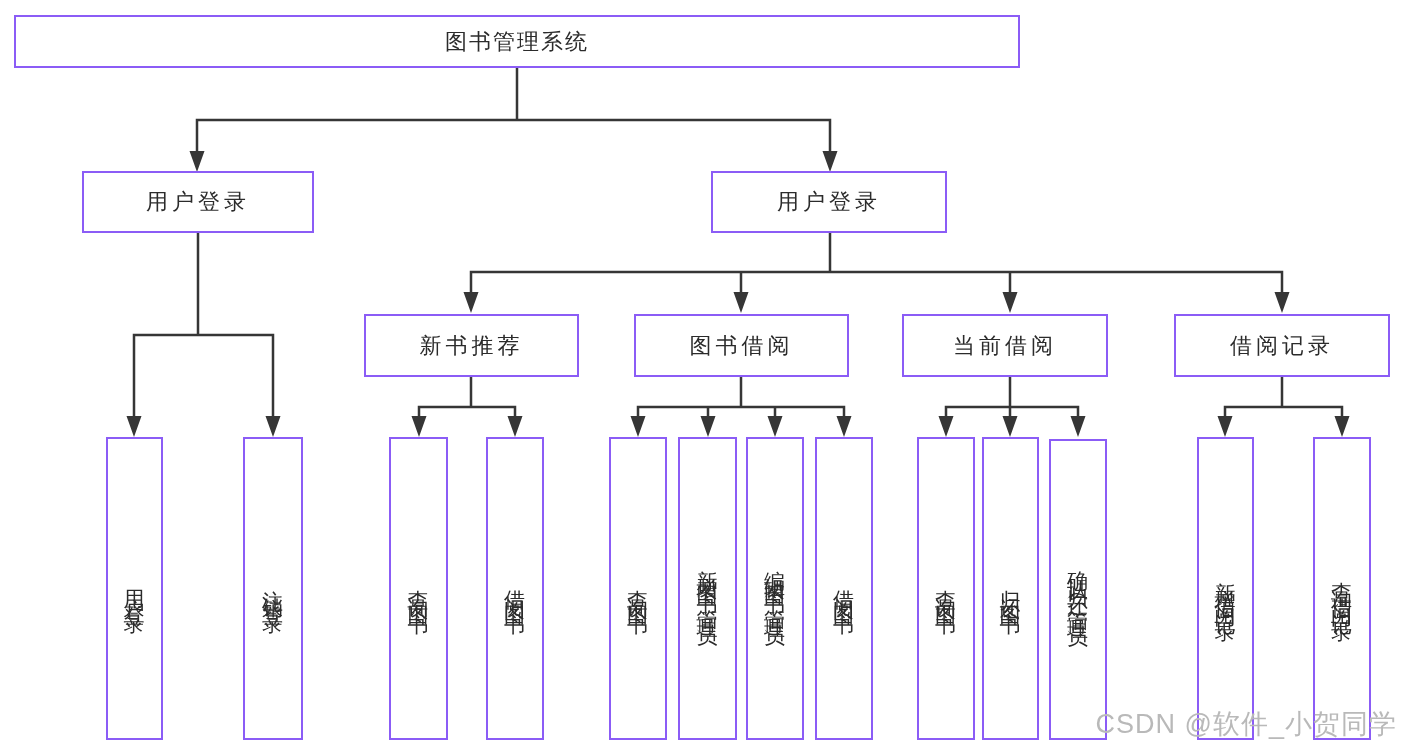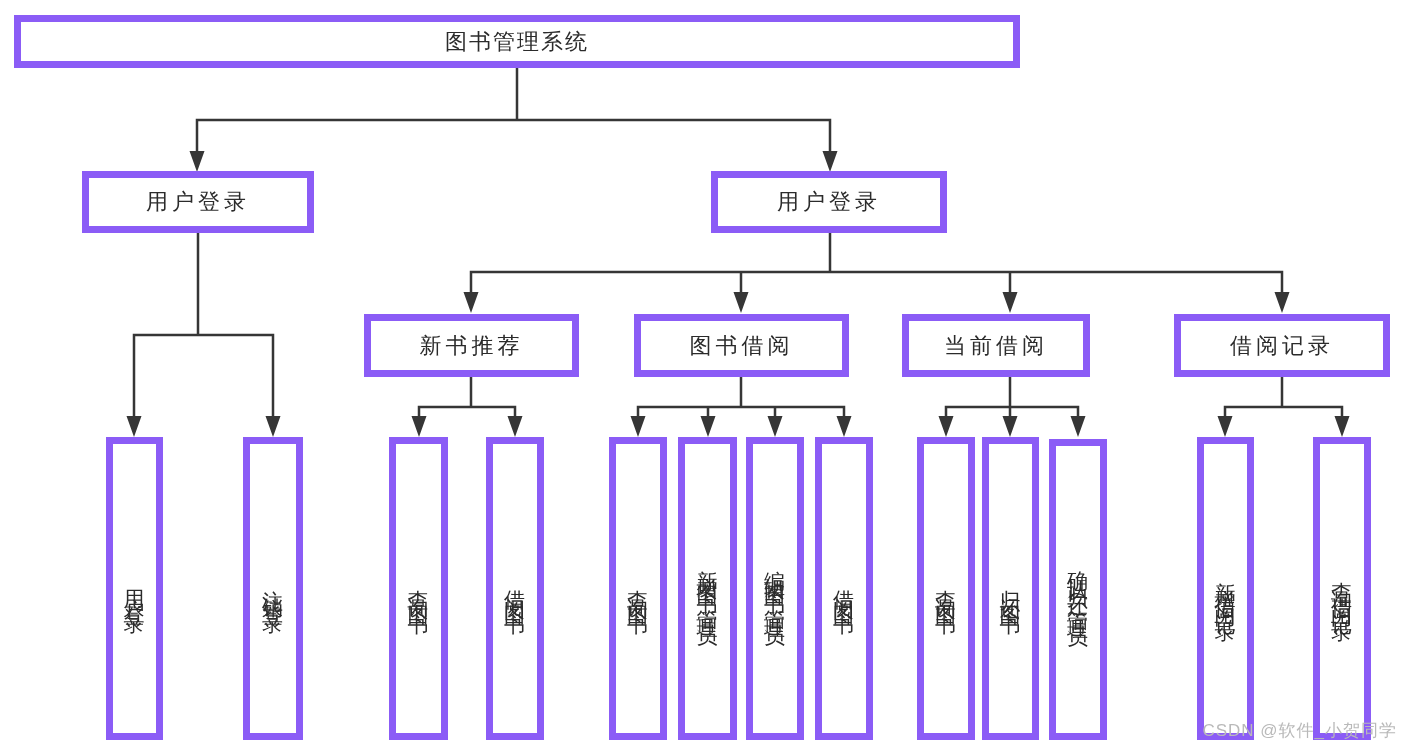--- a/index.html
+++ b/index.html
@@ -19,21 +19,21 @@
     position: absolute;
     left: 0;
     top: 0;
     width: 1405px;
     height: 747px;
     z-index: 1;
   }
   .node {
     position: absolute;
     box-sizing: border-box;
-    border: 7px solid #8b5cf6;
+    border: 2px solid #8b5cf6;
     background: #ffffff;
     display: flex;
     align-items: center;
     justify-content: center;
     color: #2b2b2b;
     z-index: 2;
   }
   .node.root span {
     font-size: 22px;
     letter-spacing: 2px;
@@ -47,21 +47,21 @@
     text-orientation: mixed;
     font-size: 21px;
     letter-spacing: 8px;
     line-height: 1;
     white-space: nowrap;
   }
   .watermark {
     position: absolute;
     right: 8px;
     bottom: 5px;
-    font-size: 17px;
+    font-size: 27px;
     letter-spacing: 1px;
     color: #b9b9b9;
     z-index: 10;
     white-space: nowrap;
   }
 </style>
 </head>
 <body>
 
 <div id="stage">
@@ -105,21 +105,21 @@
   <div class="node branch" style="left:711px;top:171px;width:236px;height:62px">
     <span>用户登录</span>
   </div>
 
   <div class="node branch" style="left:364px;top:314px;width:215px;height:63px">
     <span>新书推荐</span>
   </div>
   <div class="node branch" style="left:634px;top:314px;width:215px;height:63px">
     <span>图书借阅</span>
   </div>
-  <div class="node branch" style="left:902px;top:314px;width:188px;height:63px">
+  <div class="node branch" style="left:902px;top:314px;width:206px;height:63px">
     <span>当前借阅</span>
   </div>
   <div class="node branch" style="left:1174px;top:314px;width:216px;height:63px">
     <span>借阅记录</span>
   </div>
 
   <div class="node leaf" style="left:106px;top:437px;width:57px;height:303px">
     <span>用户登录</span>
   </div>
   <div class="node leaf" style="left:243px;top:437px;width:60px;height:303px">

